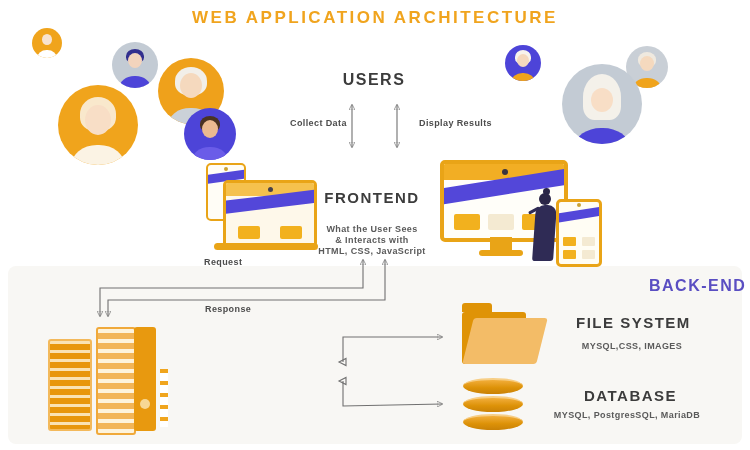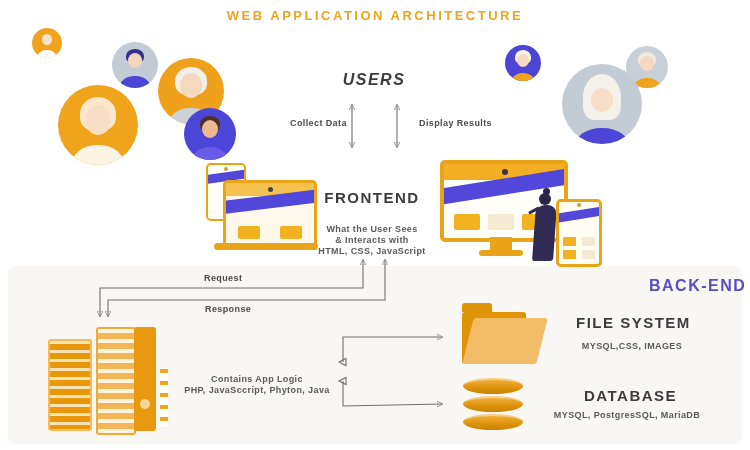--- a/index.html
+++ b/index.html
@@ -4,44 +4,44 @@
 <style>
   html,body{margin:0;padding:0;background:#ffffff;}
   .canvas{
     position:relative;width:750px;height:450px;background:#ffffff;overflow:hidden;
     font-family:"Liberation Sans", sans-serif;color:#3e3e3e;
   }
   .abs{position:absolute;}
   
   .main-title{
     top:8px;left:50%;transform:translateX(-50%);
-    font-size:13px;font-weight:800;letter-spacing:2.5px;color:#F0A41E;white-space:nowrap;
+    font-size:17px;font-weight:800;letter-spacing:2.5px;color:#F0A41E;white-space:nowrap;
   }
   .section-heading{
     font-weight:800;color:#3c3c3c;letter-spacing:1.5px;white-space:nowrap;
   }
-  .h-users{top:71px;left:374px;transform:translateX(-50%);font-size:16px;font-style:italic;}
+  .h-users{top:71px;left:374px;transform:translateX(-50%);font-size:16px;}
   .h-frontend{top:189px;left:372px;transform:translateX(-50%);font-size:15px;}
   .h-webserver{top:351px;left:257px;transform:translateX(-50%);font-size:15px;}
   .h-filesystem{top:314px;left:576px;font-size:15px;}
   .h-database{top:387px;left:584px;font-size:15px;}
   .sub-text{
     font-size:9px;color:#5a5a5a;font-weight:600;letter-spacing:.4px;
     text-align:center;white-space:nowrap;line-height:11px;
   }
   .sub-frontend{top:224px;left:372px;transform:translateX(-50%);}
   .sub-webserver{top:374px;left:257px;transform:translateX(-50%);}
   .sub-filesystem{top:341px;left:632px;transform:translateX(-50%);}
   .sub-database{top:410px;left:627px;transform:translateX(-50%);}
   .flow-label{
     font-size:9px;color:#4c4c4c;font-weight:600;letter-spacing:.4px;white-space:nowrap;
   }
   .lbl-collect{top:118px;left:284px;margin-left:6px;}
   .lbl-display{top:118px;left:419px;}
-  .lbl-request{top:273px;left:204px;}
+  .lbl-request{top:257px;left:204px;}
   .lbl-response{top:304px;left:205px;}
   .backend-label{
     top:277px;left:649px;font-size:16px;font-weight:800;letter-spacing:1.5px;color:#5A4EC2;white-space:nowrap;
   }
   
   .backend-panel{
     top:266px;left:8px;width:734px;height:178px;background:#f8f7f4;border-radius:8px;
   }
   
   svg.arrows{top:0;left:0;width:750px;height:450px;pointer-events:none;}
@@ -238,24 +238,20 @@
   <div class="abs backend-label">BACK-END</div>
 
   <div class="abs server-wrap">
     <div class="rack rack1"></div>
     <div class="rack rack2"></div>
     <div class="rack rack3">
         <div class="badge"></div>
       </div>
     <div class="ladder"></div>
   </div>
-  <div class="abs sub-text sub-webserver">
-    <div>Contains App Logic</div>
-    <div>PHP, JavaSccript, Phyton, Java</div>
-  </div>
 
   <div class="abs folder-wrap">
     <div class="folder-tab"></div>
     <div class="folder-back"></div>
     <div class="folder-front"></div>
   </div>
   <div class="abs section-heading h-filesystem">FILE SYSTEM</div>
   <div class="abs sub-text sub-filesystem">MYSQL,CSS, IMAGES</div>
 
   <div class="abs db-wrap">

